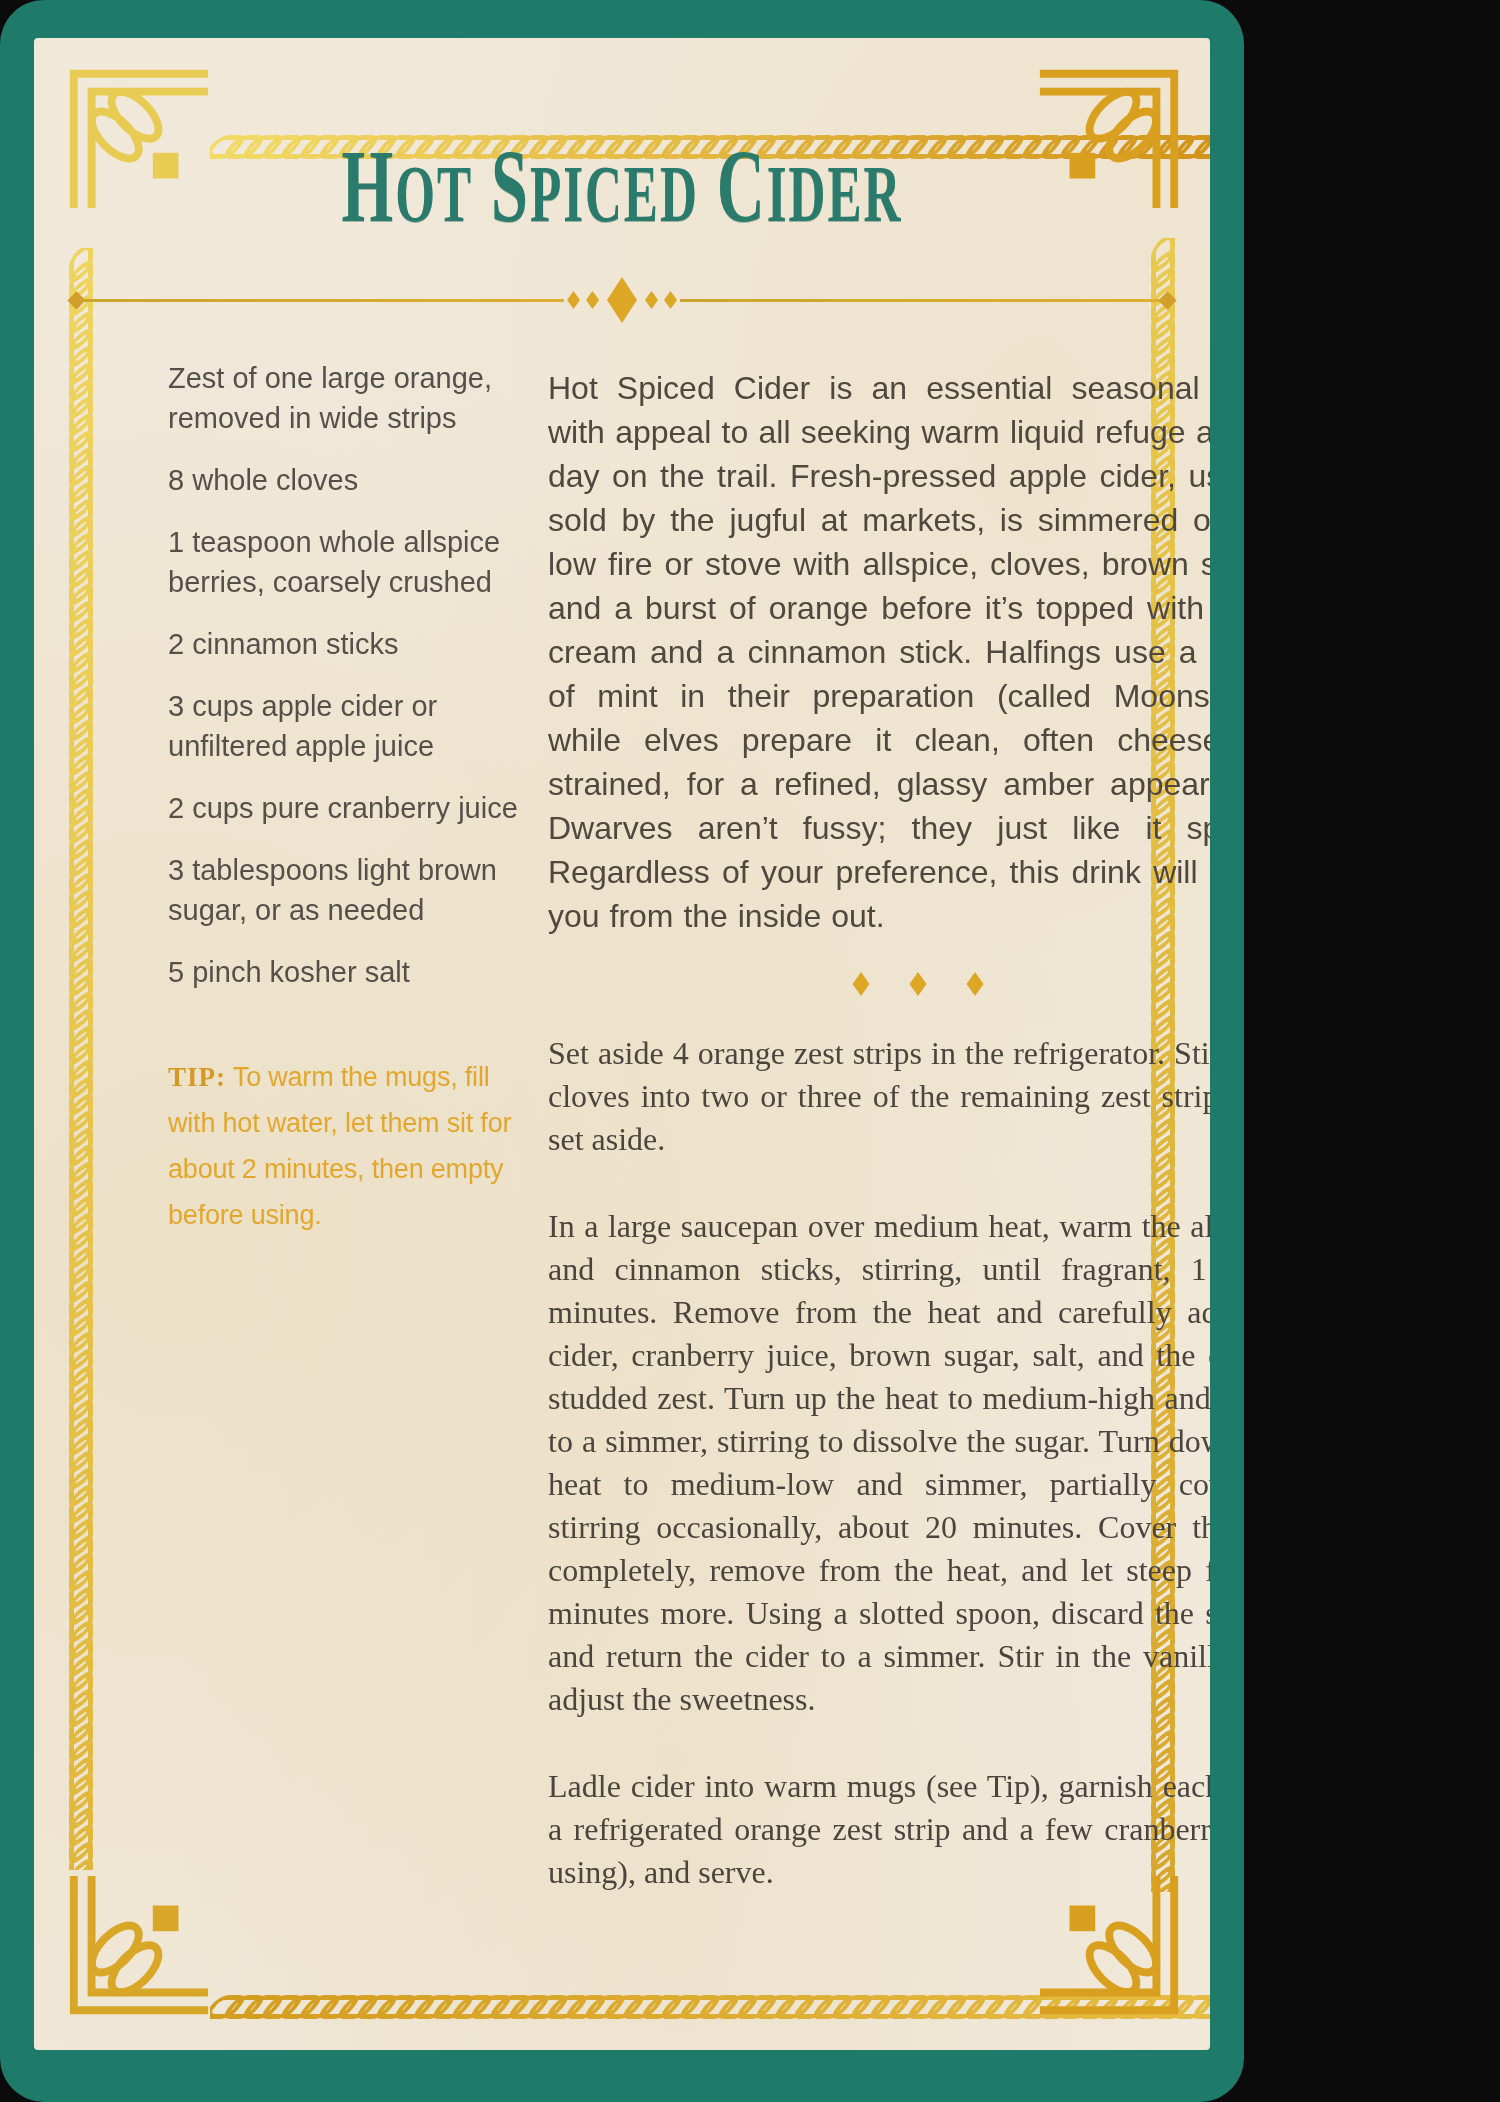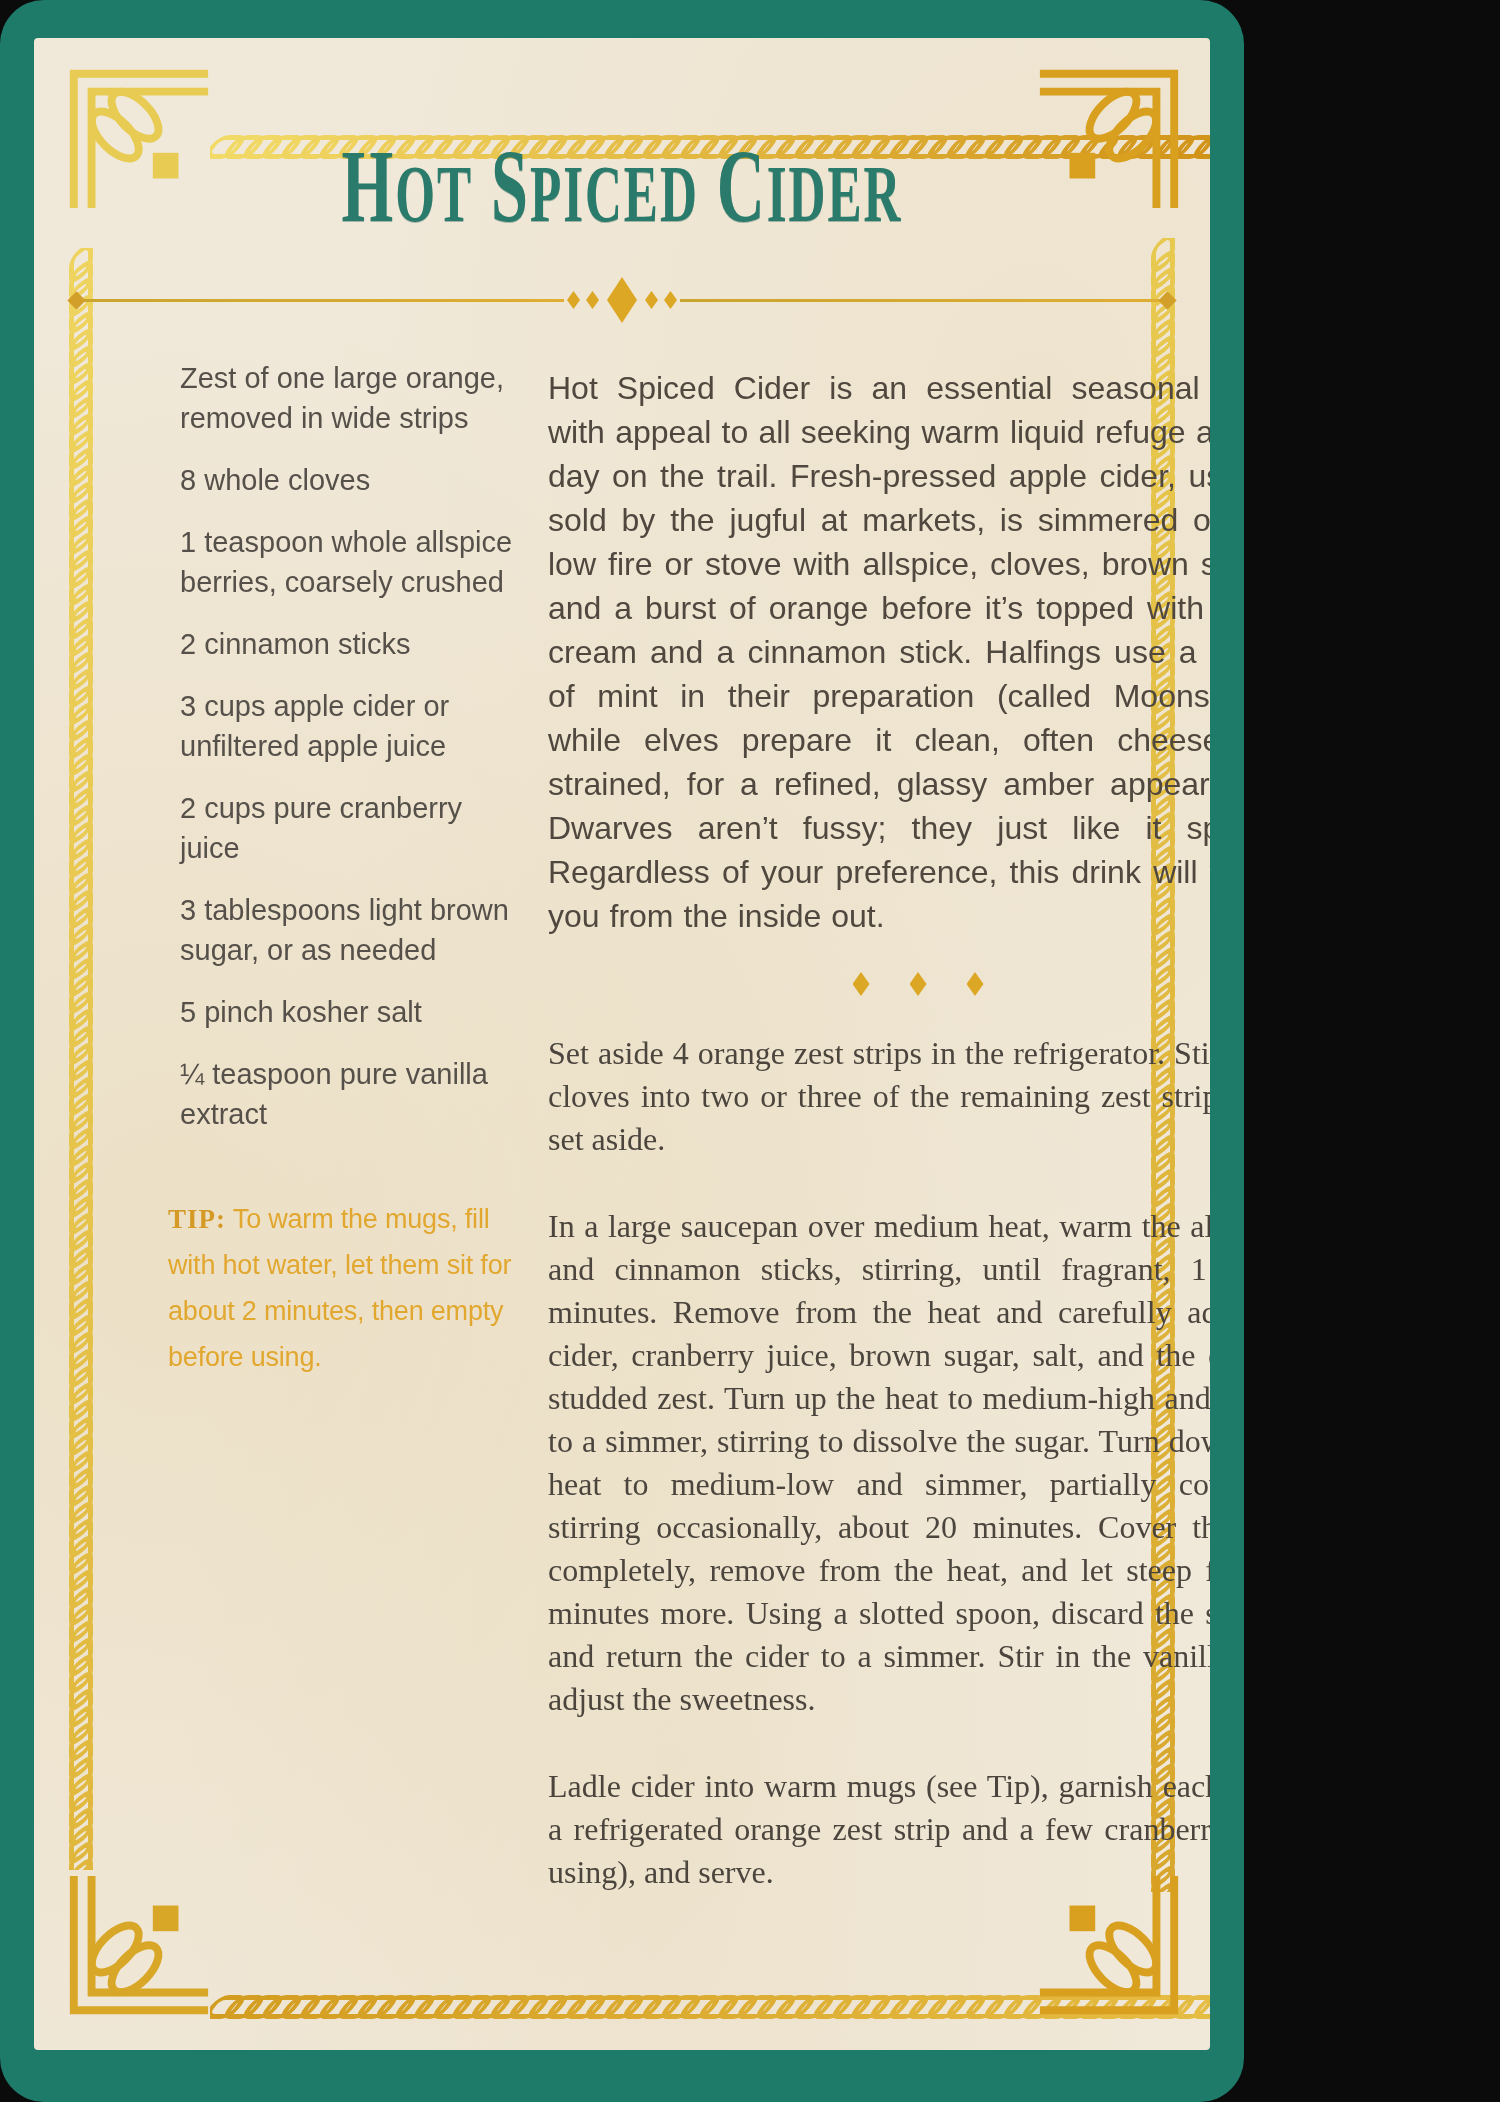--- a/index.html
+++ b/index.html
@@ -56,21 +56,21 @@
   .left-col{position:absolute;left:134px;top:280px;width:352px;}
   .right-col{position:absolute;left:514px;top:300px;width:740px;}
 
   .badge{width:252px;height:56px;background:#c89b2d;color:var(--badge-text);
     clip-path:polygon(0 50%,14% 2%,96% 0,100% 14%,100% 86%,96% 100%,14% 98%);
     display:flex;align-items:center;justify-content:center;
     font-weight:700;font-size:27px;letter-spacing:2px;padding-left:22px;box-sizing:border-box;}
 
   .ingredients{list-style:none;margin:40px 0 0 0;padding:0;
     color:var(--body-text);font-size:29px;line-height:40px;}
-  .ingredients li{margin:0 0 22px 12px;}
+  .ingredients li{margin:0 0 22px 0;}
 
   .tip{margin:62px 0 0 0;color:var(--tip-text);font-size:27px;line-height:46px;letter-spacing:-.2px;}
   .tip .tip-label{font-family:"Liberation Serif",serif;font-weight:700;color:#d59a25;letter-spacing:1px;}
 
   .intro{margin:28px 0 0 0;color:#50483f;font-size:32px;line-height:44px;
     text-align:justify;hyphens:auto;-webkit-hyphens:auto;word-spacing:1px;}
 
   .diamond-divider{display:flex;justify-content:center;gap:34px;margin:34px 0 36px 0;}
 
   .steps .step{margin:0 0 44px 0;color:var(--step-text);font-size:32px;line-height:43px;
@@ -443,21 +443,20 @@
       <aside class="left-col">
         <ul class="ingredients">
             <li>Zest of one large orange, removed in wide strips</li>
             <li>8 whole cloves</li>
             <li>1 teaspoon whole allspice berries, coarsely crushed</li>
             <li>2 cinnamon sticks</li>
             <li>3 cups apple cider or unfiltered apple juice</li>
             <li>2 cups pure cranberry juice</li>
             <li>3 tablespoons light brown sugar, or as needed</li>
             <li>5 pinch kosher salt</li>
-            <li>¼ teaspoon pure vanilla extract</li>
           </ul>
         <p class="tip">
           <span class="tip-label">TIP:</span>
           <span>To warm the mugs, fill with hot water, let them sit for about 2 minutes, then empty before using.</span>
         </p>
       </aside>
 
       <section class="right-col">
         <p class="intro">Hot Spiced Cider is an essential seasonal drink with appeal to all seeking warm liquid refuge after a day on the trail. Fresh-pressed apple cider, usually sold by the jugful at markets, is simmered over a low fire or stove with allspice, cloves, brown sugar, and a burst of orange before it’s topped with fresh cream and a cinnamon stick. Halfings use a touch of mint in their preparation (called Moonslake), while elves prepare it clean, often cheesecloth strained, for a refined, glassy amber appearance. Dwarves aren’t fussy; they just like it spiked. Regardless of your preference, this drink will warm you from the inside out.</p>
         <div class="diamond-divider">

